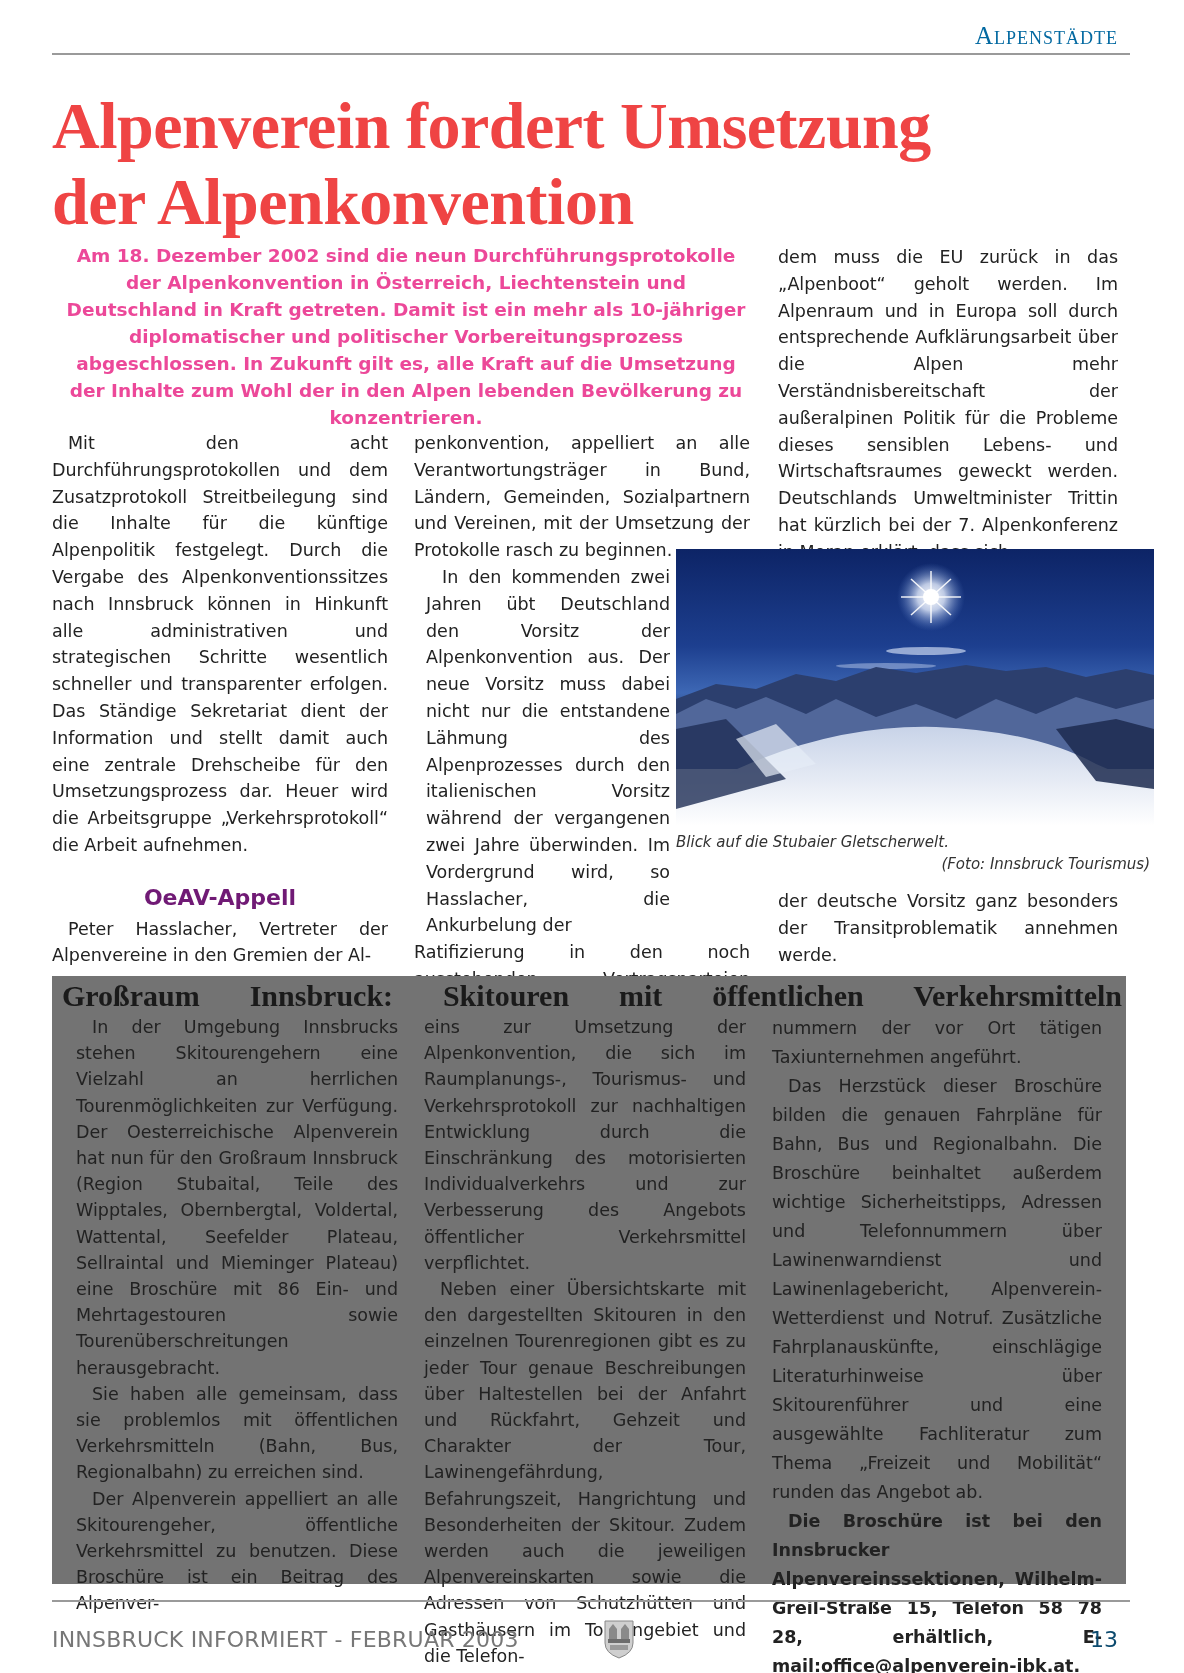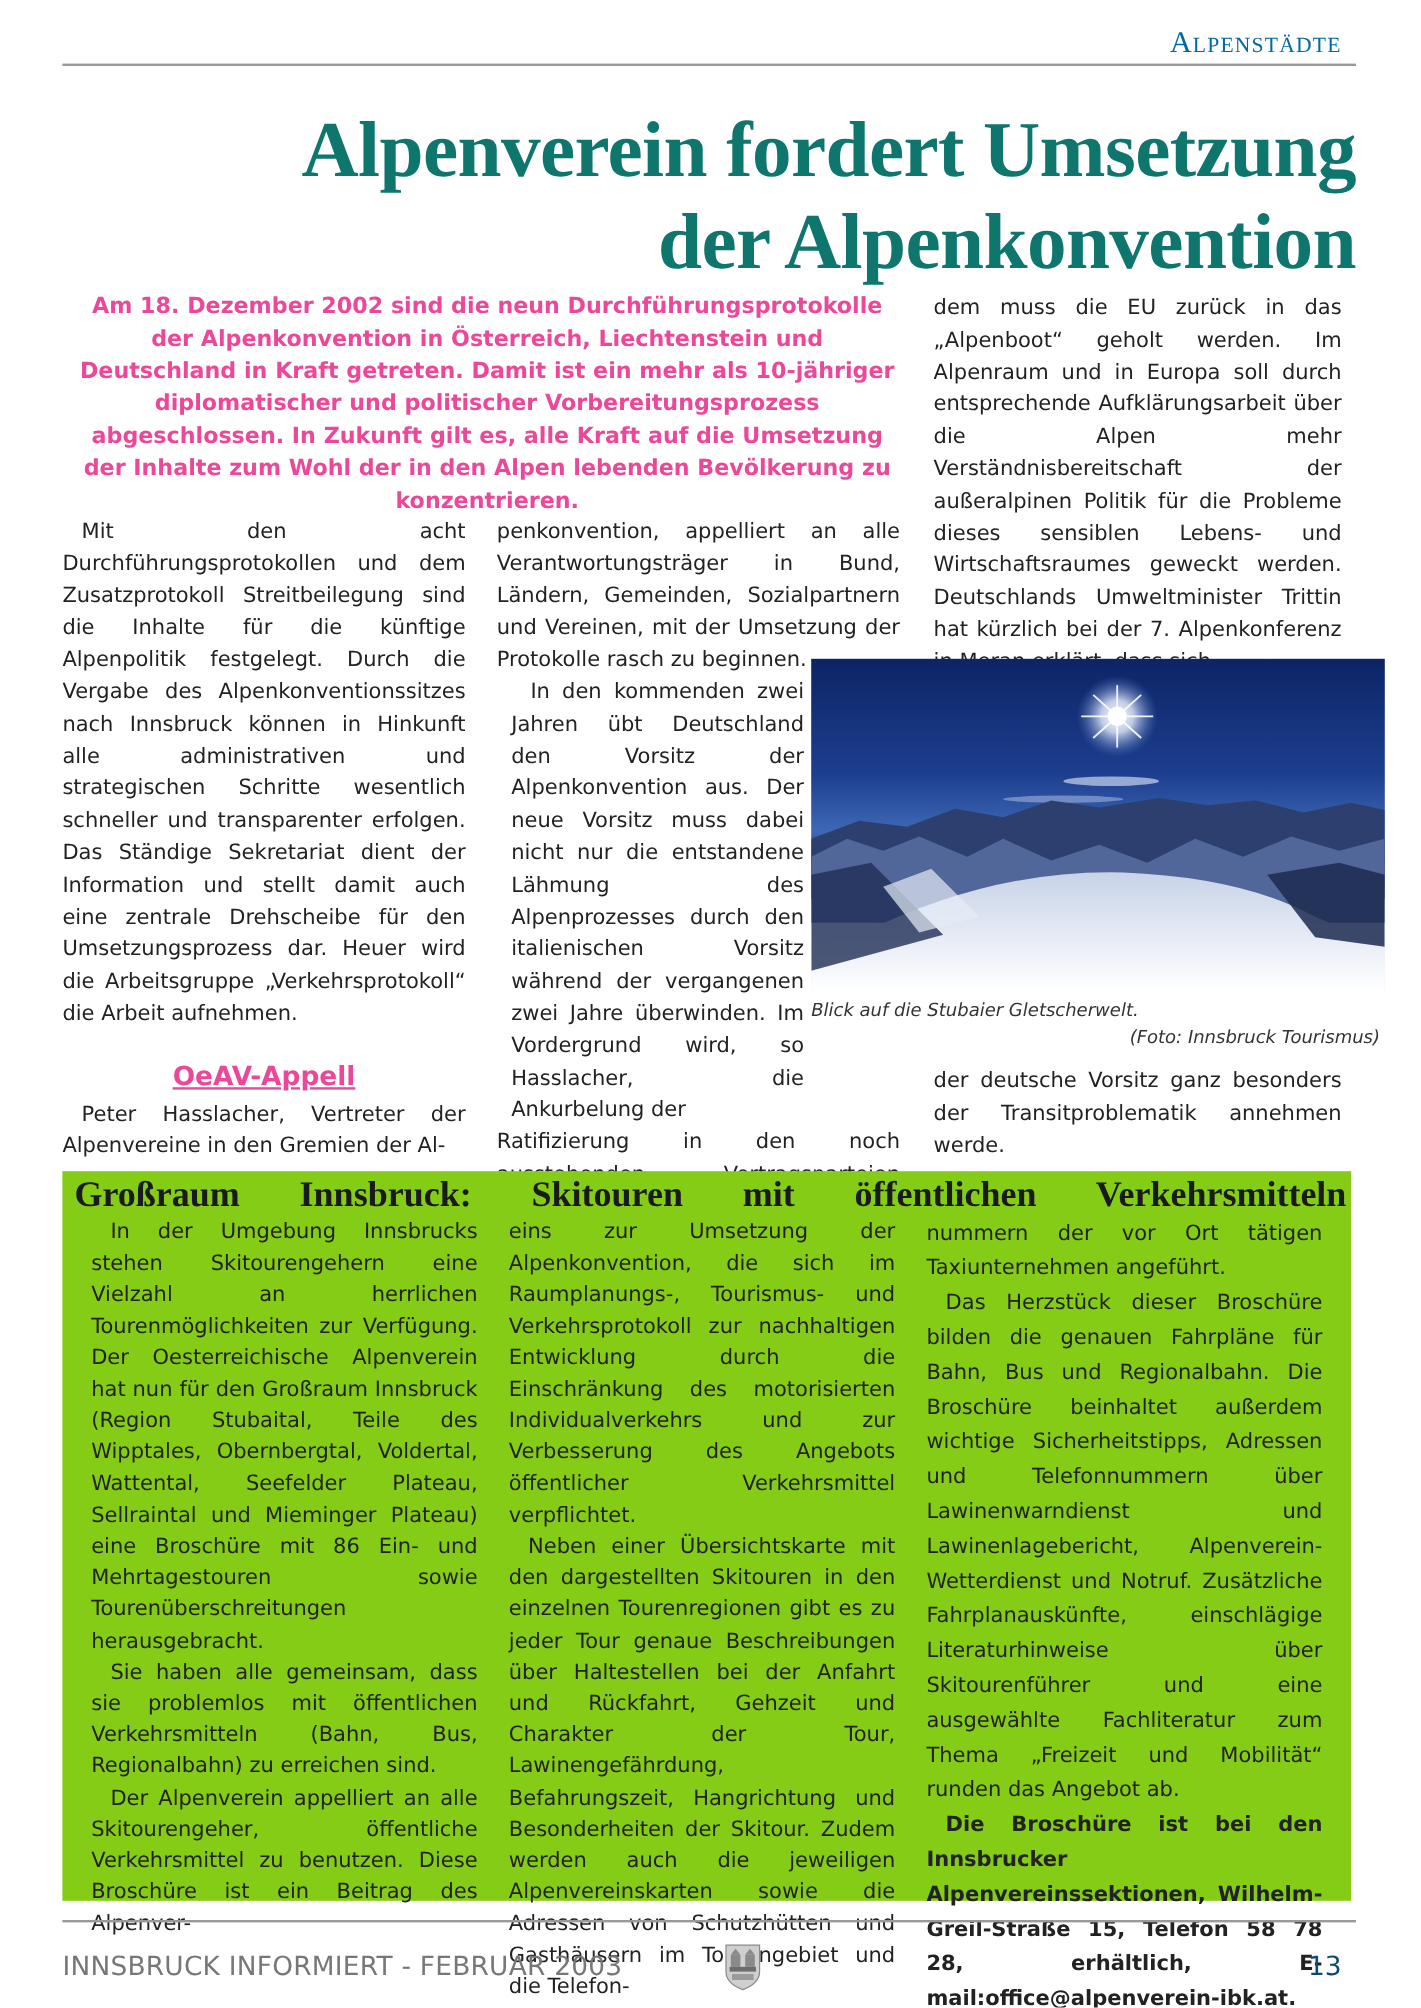--- a/index.html
+++ b/index.html
@@ -5,58 +5,57 @@
   html, body { margin: 0; padding: 0; background: #ffffff; }
   body { width: 1184px; height: 1673px; position: relative; overflow: hidden; color: #1a1a1a; }
   .section-label {
     position: absolute; right: 66px; top: 22px;
     font-family: "Liberation Serif", "DejaVu Serif", serif;
     font-size: 25px; letter-spacing: 1px; color: #0369a1; font-variant: small-caps;
   }
   .rule { position: absolute; left: 52px; width: 1078px; height: 2px; background: #9a9a9a; }
   .headline {
     position: absolute; left: 52px; width: 1078px; top: 88px;
-    text-align: right;
+    text-align: left;
     font-family: "Liberation Serif", "DejaVu Serif", serif;
-    font-weight: bold; font-size: 66px; line-height: 76px; color: #0f766e;
+    font-weight: bold; font-size: 66px; line-height: 76px; color: #ef4444;
     letter-spacing: -0.5px;
   }
   .lead {
     position: absolute; left: 58px; top: 242px; width: 696px;
     font-family: "DejaVu Sans", "Liberation Sans", sans-serif;
     font-weight: bold; font-size: 18.5px; line-height: 27px;
     text-align: center; color: #ec4899;
   }
   .col {
     position: absolute;
     font-family: "DejaVu Sans", "Liberation Sans", sans-serif;
     font-size: 17.5px; line-height: 26.8px; color: #222;
     text-align: justify; hyphens: manual;
   }
   .col p { margin: 0; text-indent: 16px; }
   .col p.noindent { text-indent: 0; }
   .subhead {
     font-family: "DejaVu Sans", "Liberation Sans", sans-serif;
-    font-weight: bold; color: #ec4899; font-size: 22px; text-align: center;
+    font-weight: bold; color: #701a75; font-size: 22px; text-align: center;
     margin: 26px 0 4px 0;
-    text-decoration: underline;
   }
   .photo {
     position: absolute; left: 676px; top: 549px; width: 478px; height: 277px;
     background: linear-gradient(180deg, #0d2466 0%, #1d3f8f 35%, #3e68b5 52%, #2a4275 60%, #dfe6f2 75%, #f4f6fa 100%);
     overflow: hidden;
   }
   .caption {
     position: absolute; left: 676px; top: 831px; width: 478px;
     font-family: "DejaVu Sans", "Liberation Sans", sans-serif;
     font-style: italic; font-size: 15px; line-height: 22px; color: #333;
   }
   .box {
     position: absolute; left: 52px; top: 976px; width: 1074px; height: 608px;
-    background: #84cc16;
+    background: #737373;
   }
   .box-title {
     position: absolute; left: 10px; top: 0; width: 1060px;
     font-family: "Liberation Serif", "DejaVu Serif", serif;
     font-weight: bold; font-size: 30px; line-height: 40px; color: #1a1a1a;
     text-align: justify; text-align-last: justify;
   }
   .footer-text {
     position: absolute; left: 52px; top: 1627px;
     font-family: "DejaVu Sans", "Liberation Sans", sans-serif;

